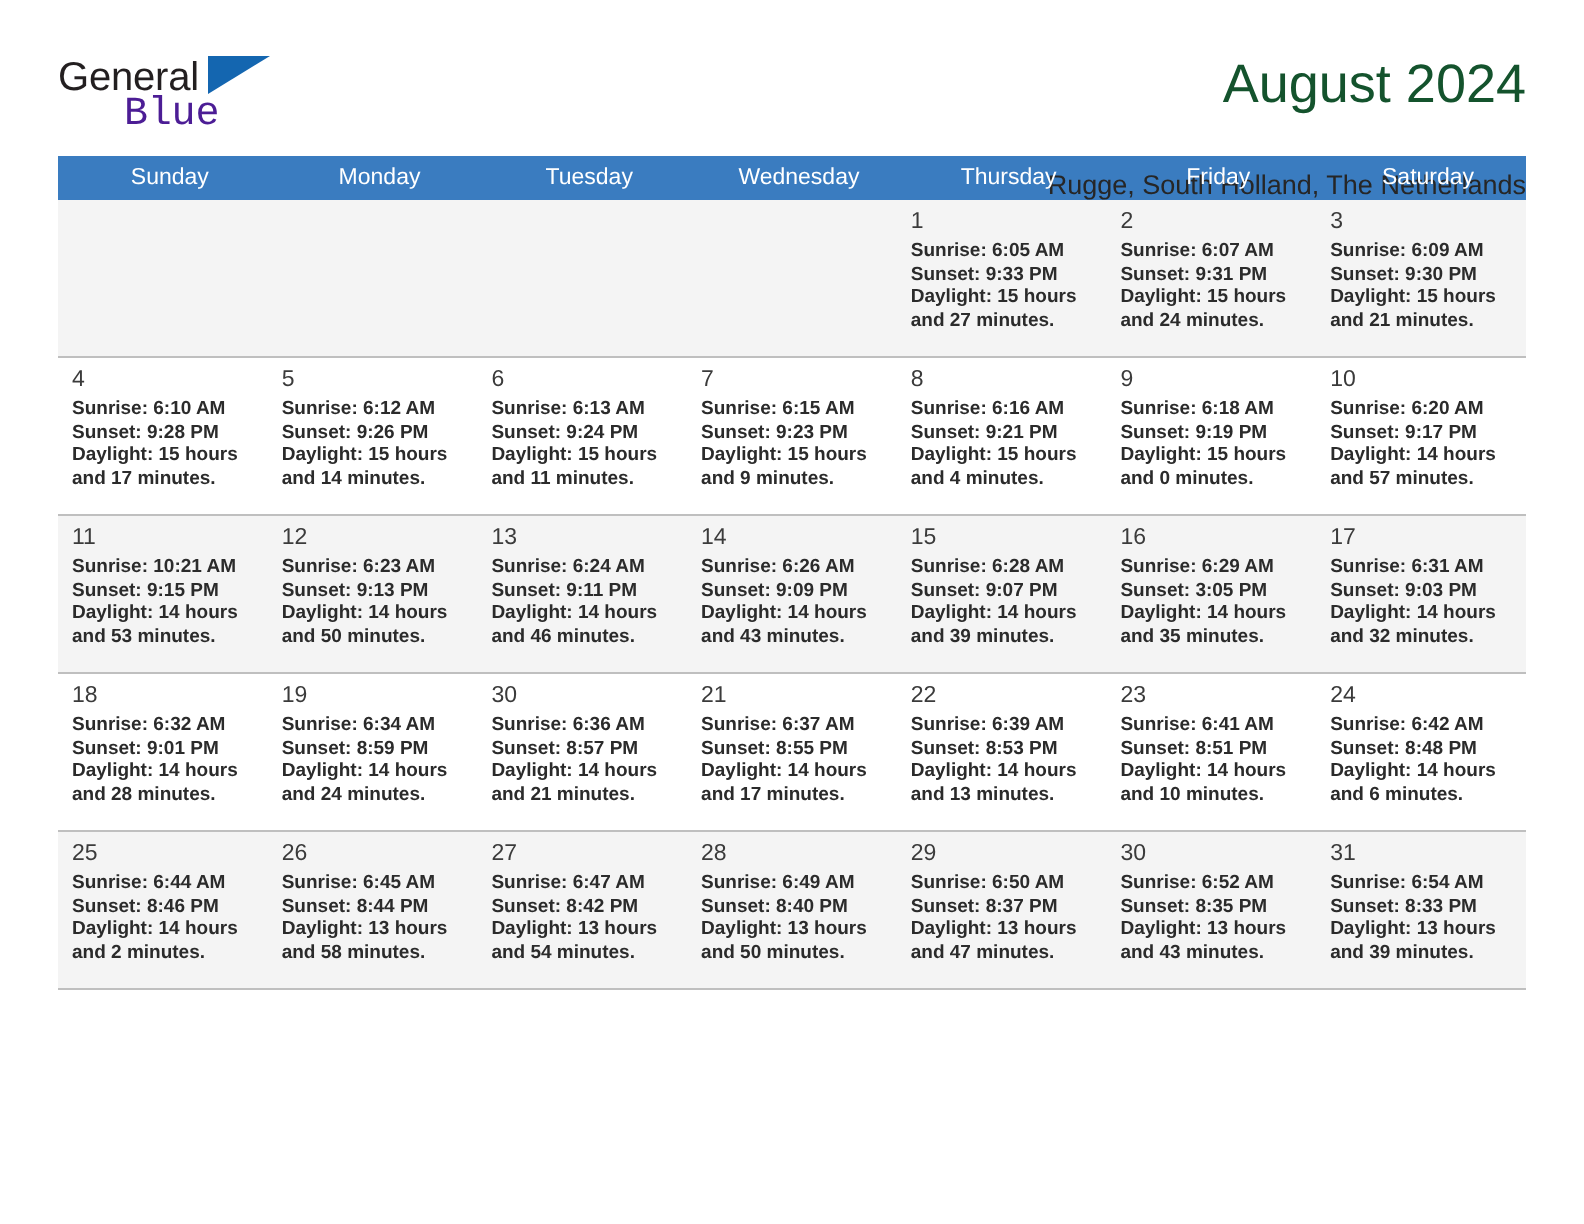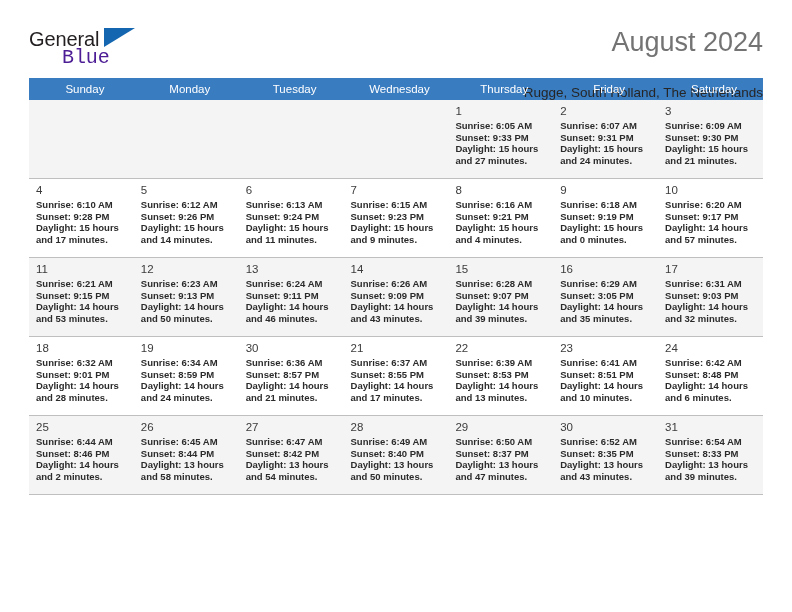--- a/index.html
+++ b/index.html
@@ -63,21 +63,21 @@
     letter-spacing: -0.1px;
     font-family: Liberation Mono, monospace;
   }
   .title-block {
     text-align: right;
     padding-top: 0px;
   }
   .cal-title {
     font-size: 27px;
     line-height: 32px;
-    color: #737373;
+    color: #14532d;
     font-weight: normal;
     margin: 0;
   }
   .cal-subtitle {
     font-size: 13.5px;
     line-height: 18px;
     color: #262626;
     margin: 26px 0 0 0;
     font-weight: normal;
   }
@@ -296,21 +296,21 @@
           </div>
         </div>
           </td>
       </tr>
 
       <tr class="row-shaded">
         <td>
             <div class="cell-inner">
           <div class="daynum">11</div>
           <div class="details">
-            <div>Sunrise: 6:21 AM</div>
+            <div>Sunrise: 10:21 AM</div>
             <div>Sunset: 9:15 PM</div>
             <div>Daylight: 14 hours</div>
             <div>and 53 minutes.</div>
           </div>
         </div>
           </td>
         <td>
             <div class="cell-inner">
           <div class="daynum">12</div>
           <div class="details">

